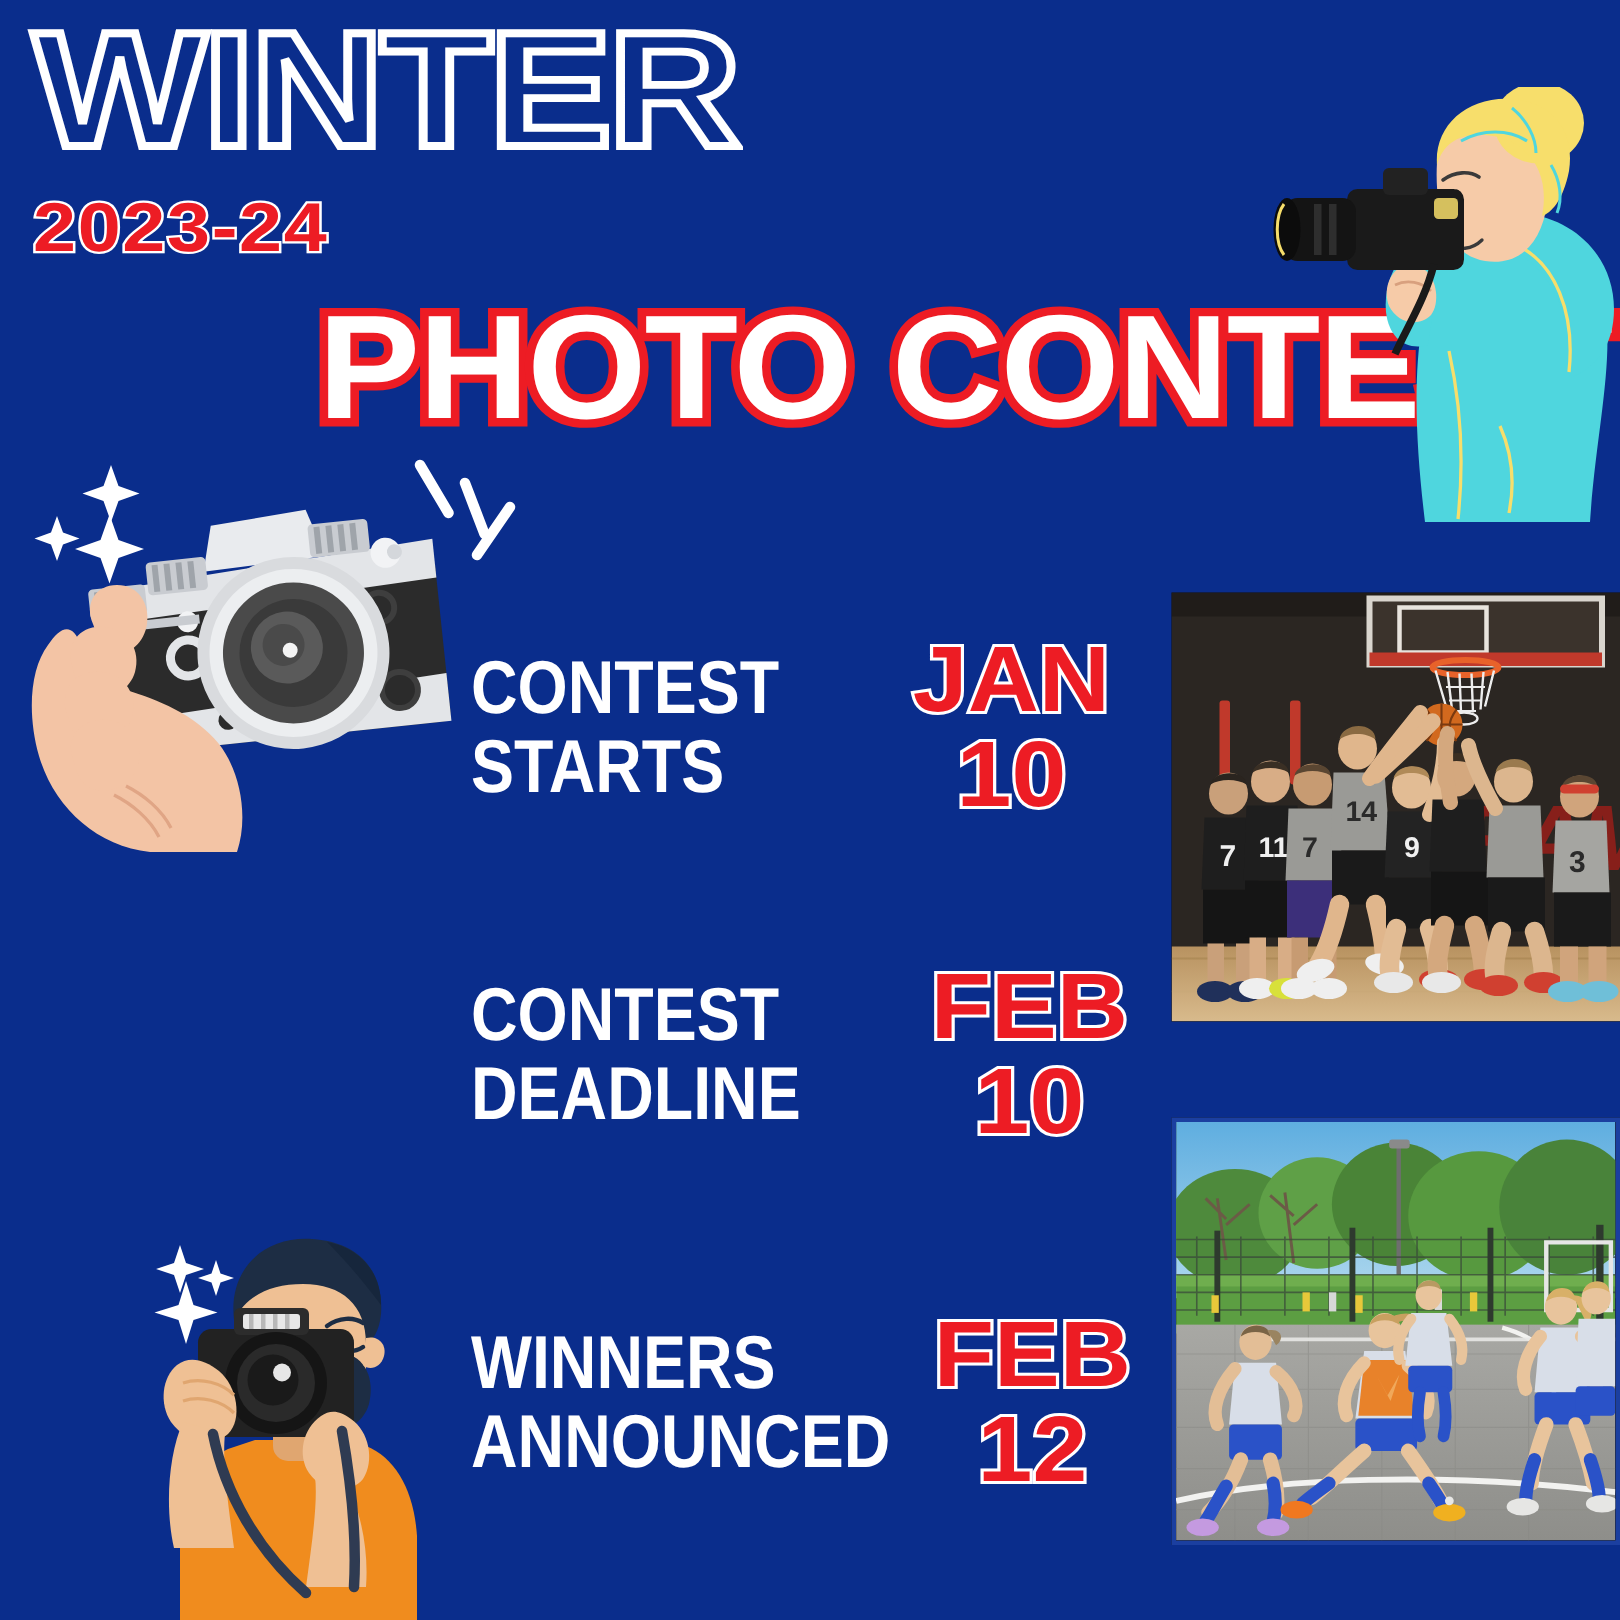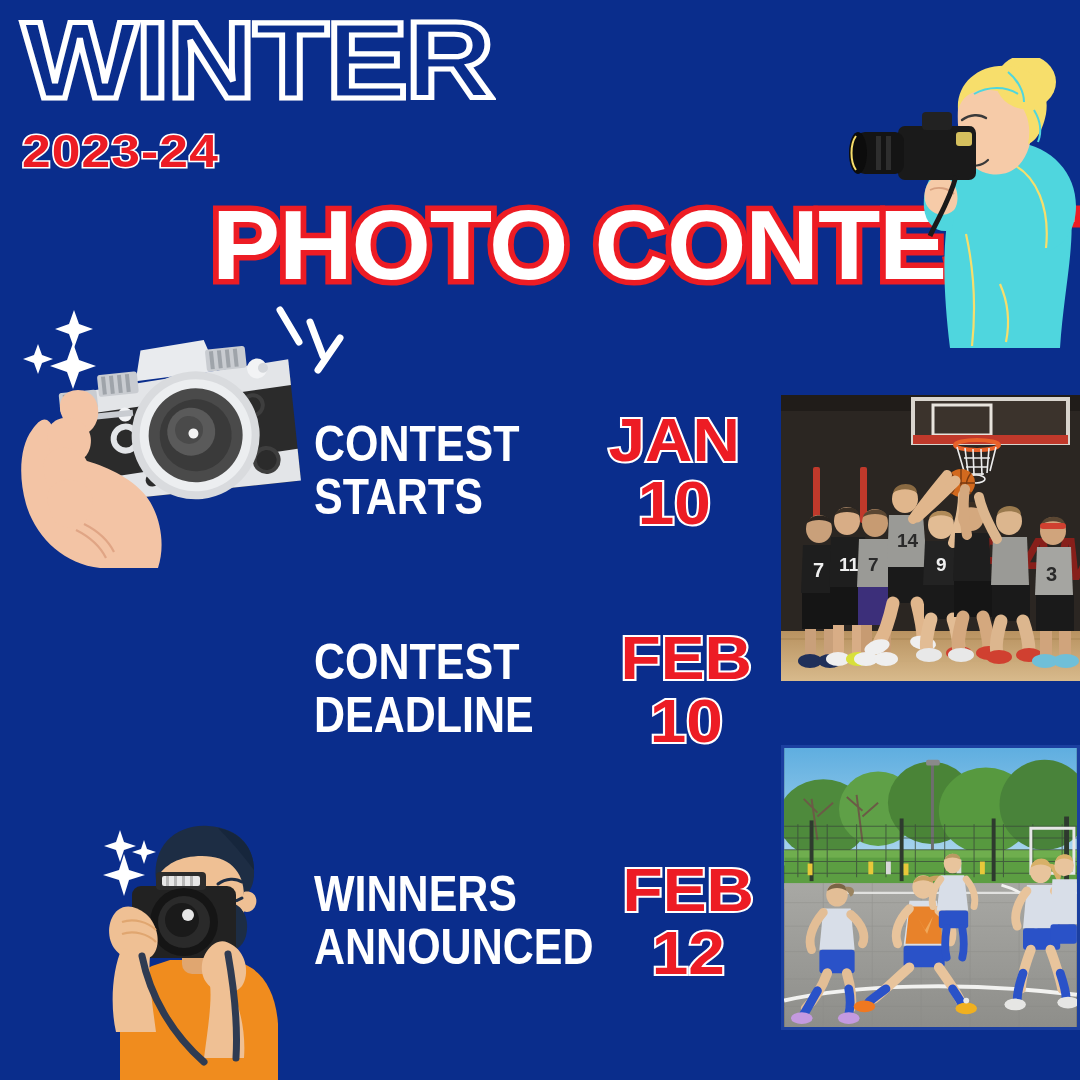--- a/index.html
+++ b/index.html
@@ -41,21 +41,21 @@
     letter-spacing:-1px;
     color:#ffffff;
     -webkit-text-stroke:10px #ED1C24;
     paint-order:stroke fill;
     transform:scaleX(1.16) scaleY(1.12);
     transform-origin:left top;
     white-space:nowrap;
   }
 
   
-  .rows{position:absolute;left:314px;top:404px;width:450px;}
+  .rows{position:absolute;left:314px;top:418px;width:450px;}
   .row{position:relative;height:220px;}
   .row-label{
     position:absolute;left:0;top:8px;
     font-size:50px;font-weight:bold;
     color:#ffffff;line-height:1.05;
     letter-spacing:0px;
     transform:scaleX(0.86);
     transform-origin:left top;
     white-space:nowrap;
   }

